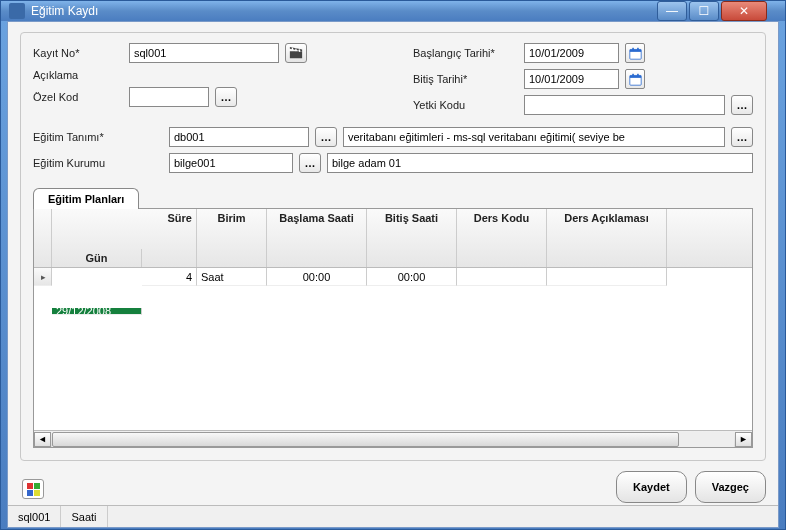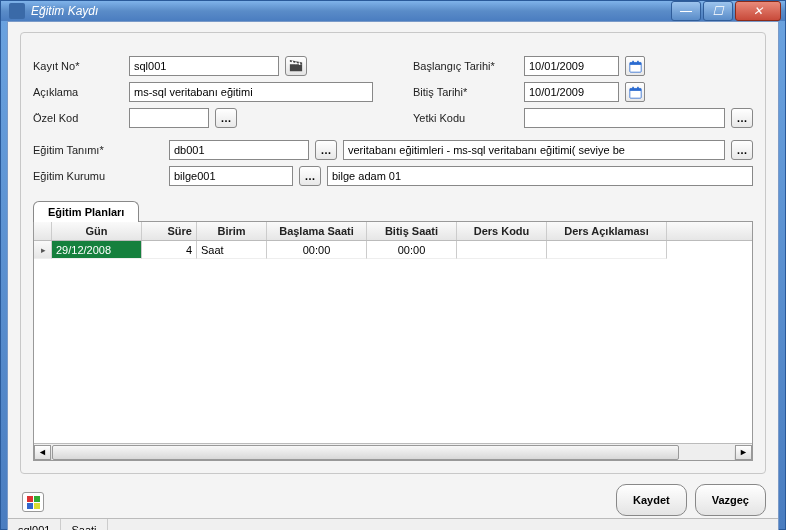--- a/index.html
+++ b/index.html
@@ -6,43 +6,42 @@
   body { margin: 0; background: #5a8cc8; width: 786px; height: 530px; overflow: hidden; }
   
   .window {
     width: 786px; height: 530px;
     background: linear-gradient(180deg, #6ba3e0 0%, #4a7dc0 100%);
     border: 1px solid #2a5a9a;
     display: flex; flex-direction: column;
   }
   
   .titlebar {
-    height: 30px; display: flex; align-items: center; padding: 0 4px 0 8px;
+    height: 30px; display: flex; align-items: center; padding: 0 18px 0 8px;
     background: linear-gradient(180deg, #7fb3ea 0%, #5a8cc8 50%, #4a7dc0 100%);
     color: #fff;
-    font-style: italic;
   }
   .titlebar .icon { width: 16px; height: 16px; background: #3a6aa8; border-radius: 2px; margin-right: 6px; display:inline-block; }
   .titlebar .title { flex: 1; font-size: 12px; }
   .winbtns { display: flex; gap: 2px; }
   .winbtn {
     width: 30px; height: 20px; border: 1px solid #2f5d9a; border-radius: 3px;
     background: linear-gradient(180deg, #9cc4ee 0%, #5a8cc8 100%);
     color: #fff; display:flex; align-items:center; justify-content:center; font-size:12px;
     cursor: pointer;
   }
   .winbtn.close { background: linear-gradient(180deg, #e98a7a 0%, #c84a3a 100%); border-color:#8a2a1a; width: 46px;}
   
   .client {
     flex: 1; margin: 0 6px 6px 6px; background: #f4f4f4; border: 1px solid #7a9ac8;
     display: flex; flex-direction: column; position: relative;
   }
   
   .form-panel {
-    margin: 10px 12px 6px 12px; padding: 23px 12px 12px 12px;
+    margin: 10px 12px 6px 12px; padding: 10px 12px 12px 12px;
     border: 1px solid #c8c8c8; border-radius: 4px; background: #f4f4f4;
   }
   
   .rows-top { display: flex; gap: 40px; }
   .col { flex: 1; }
   .colR { flex: 1; }
   
   .row { display: flex; align-items: center; margin-bottom: 6px; gap: 6px; }
   .label { width: 90px; color: #222; }
   .labelR { width: 105px; color: #222; }
@@ -76,21 +75,21 @@
   
   .tabpanel {
     border: 1px solid #999; background: #fff; height: 240px;
     display: flex; flex-direction: column; position: relative;
   }
   
   .grid-head { display: flex; background: linear-gradient(180deg,#fafafa,#e6e6e6); border-bottom: 1px solid #bbb; }
   .gh, .gc { border-right: 1px solid #ccc; padding: 3px 4px; overflow:hidden; white-space:nowrap; text-overflow:ellipsis; }
   .gh { text-align:center; font-weight:bold; color:#222; }
   .gh.sel, .gc.sel { width: 18px; flex:none; background:linear-gradient(180deg,#fafafa,#e6e6e6); }
-  .c-gun { width: 90px; }
+  .c-gun { width: 90px; margin-top: 40px; }
   .c-sure { width: 55px; text-align:right; }
   .c-birim { width: 70px; }
   .c-bas { width: 100px; text-align:center; }
   .c-bit { width: 90px; text-align:center; }
   .c-kod { width: 90px; }
   .c-acik { width: 120px; }
   
   .grid-body { flex:1; overflow:hidden; position:relative; background:#fff;}
   .grid-row { display:flex; height:18px; align-items:stretch; }
   .grid-row .gc { border-bottom: 1px solid #eee; display:flex; align-items:center; }
@@ -164,21 +163,20 @@
                   <rect x="1" y="6" width="14" height="8" fill="#444"></rect>
                   <polygon points="1,1 15,4 15,6 1,3" fill="#444"></polygon>
                   <rect x="3" y="2" width="1.5" height="3" fill="#fff" transform="rotate(-10 3 2)"></rect>
                   <rect x="7" y="3" width="1.5" height="3" fill="#fff" transform="rotate(-10 7 3)"></rect>
                   <rect x="11" y="4" width="1.5" height="3" fill="#fff" transform="rotate(-10 11 4)"></rect>
                 </svg>
             </div>
           </div>
           <div class="row">
             <div class="label">Açıklama</div>
-            <input class="txt" style="flex: 1 1 0%;" value="ms-sql veritabanı eğitimi">
           </div>
           <div class="row">
             <div class="label">Özel Kod</div>
             <input class="txt" style="width: 80px;" value="">
             <div class="ellipsis-btn">…</div>
           </div>
         </div>
 
         <div class="colR">
           <div class="row">

